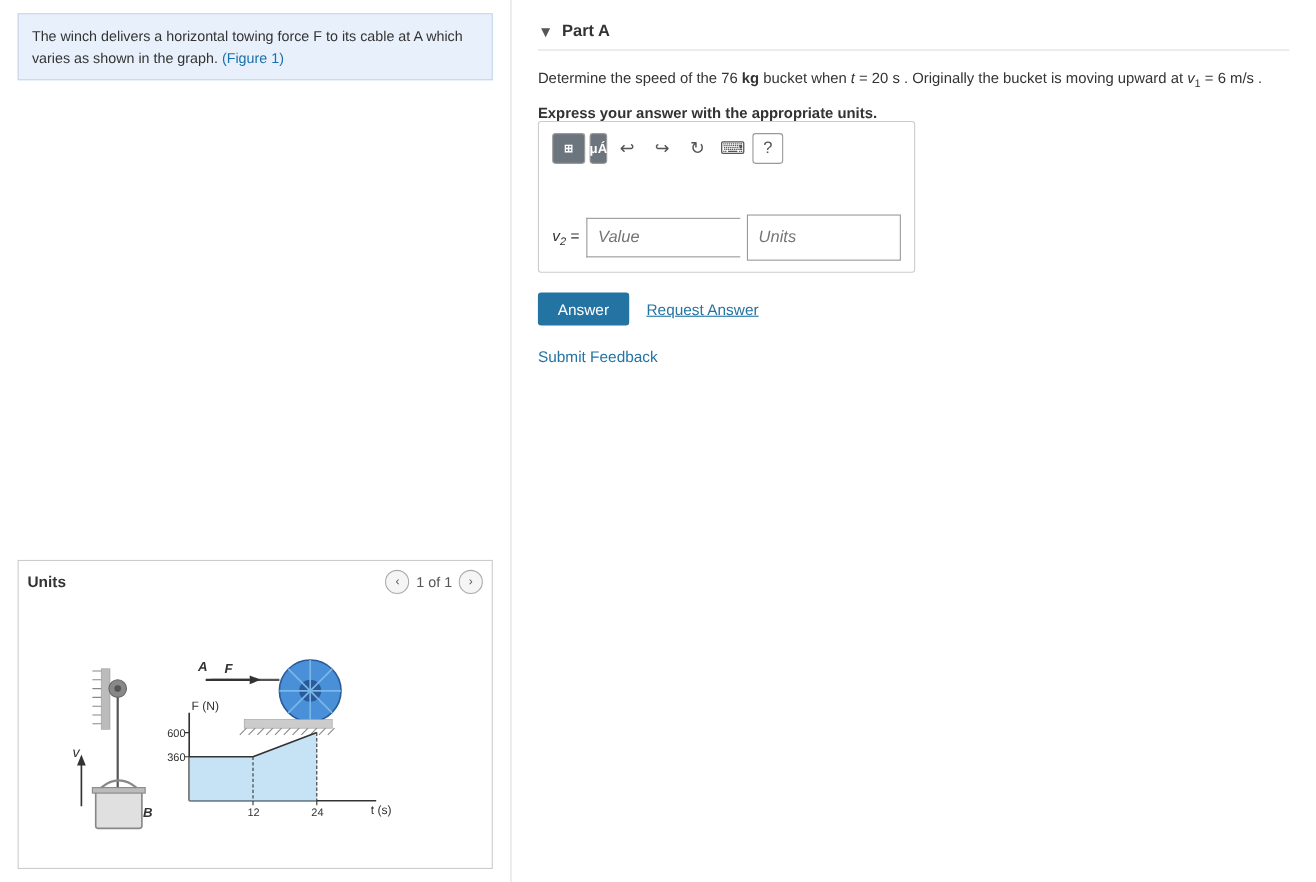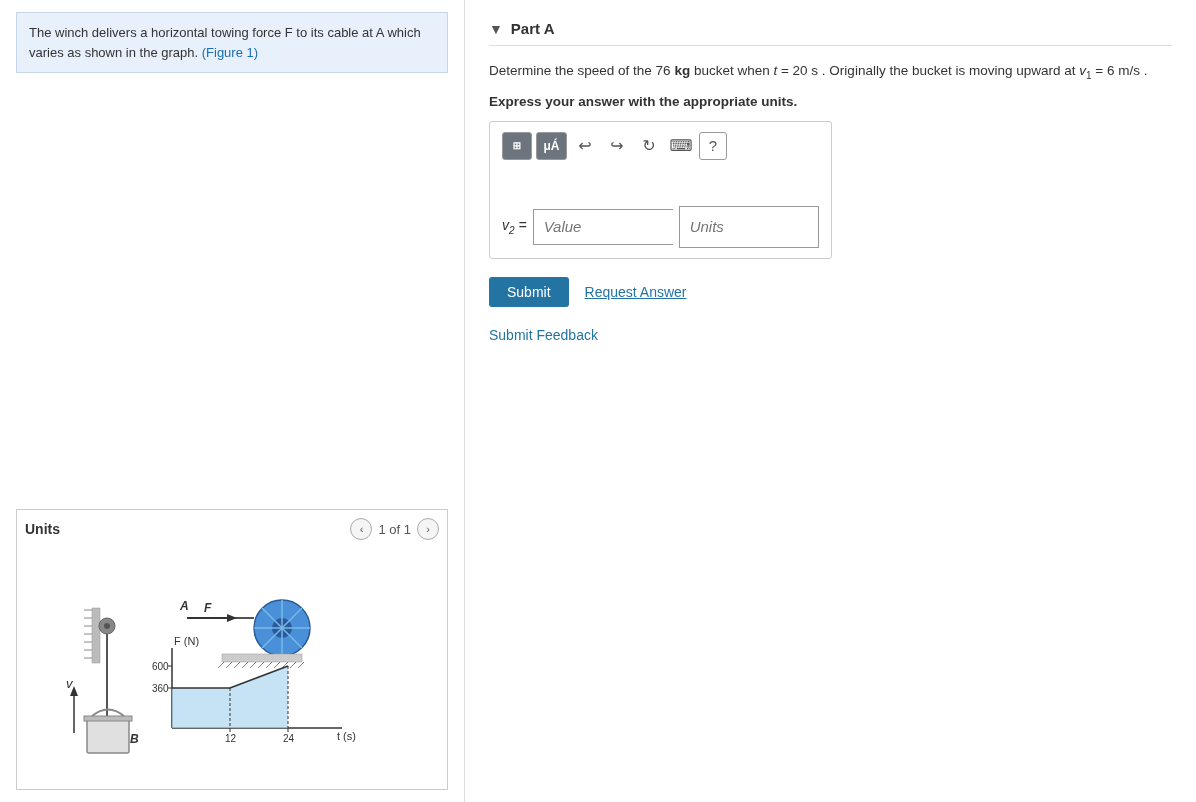--- a/index.html
+++ b/index.html
@@ -133,21 +133,20 @@
       color: #333;
     }
 
     .part-description strong {
       font-weight: bold;
     }
 
     .express-label {
       font-size: 13.5px;
       font-weight: bold;
-      margin-bottom: 12px;
       color: #333;
     }
 
     
     .eq-editor {
       border: 1px solid #ccc;
       border-radius: 3px;
       padding: 10px 12px;
       display: inline-block;
       margin-bottom: 14px;
@@ -155,21 +154,21 @@
     }
 
     .eq-toolbar {
       display: flex;
       align-items: center;
       gap: 4px;
       margin-bottom: 10px;
     }
 
     .eq-btn {
-      width: 31px;
+      width: 16px;
       height: 28px;
       border: 1px solid #999;
       border-radius: 3px;
       background: #6c757d;
       color: #fff;
       font-size: 11px;
       display: flex;
       align-items: center;
       justify-content: center;
       cursor: pointer;
@@ -448,20 +447,20 @@
       
       <div class="answer-row">
         <span class="answer-label">v<sub>2</sub> =</span>
         <input type="text" class="answer-value-input" placeholder="Value" style="">
         <input type="text" class="answer-units-input" placeholder="Units" style="">
       </div>
     </div>
 
     
     <div class="action-row">
-      <button class="submit-btn">Submit</button>
+      <button class="submit-btn">Answer</button>
       <button class="request-answer-link">Request Answer</button>
     </div>
 
     
     <a class="provide-feedback">Submit Feedback</a>
   </div>
 </div>
 
 </body></html>

